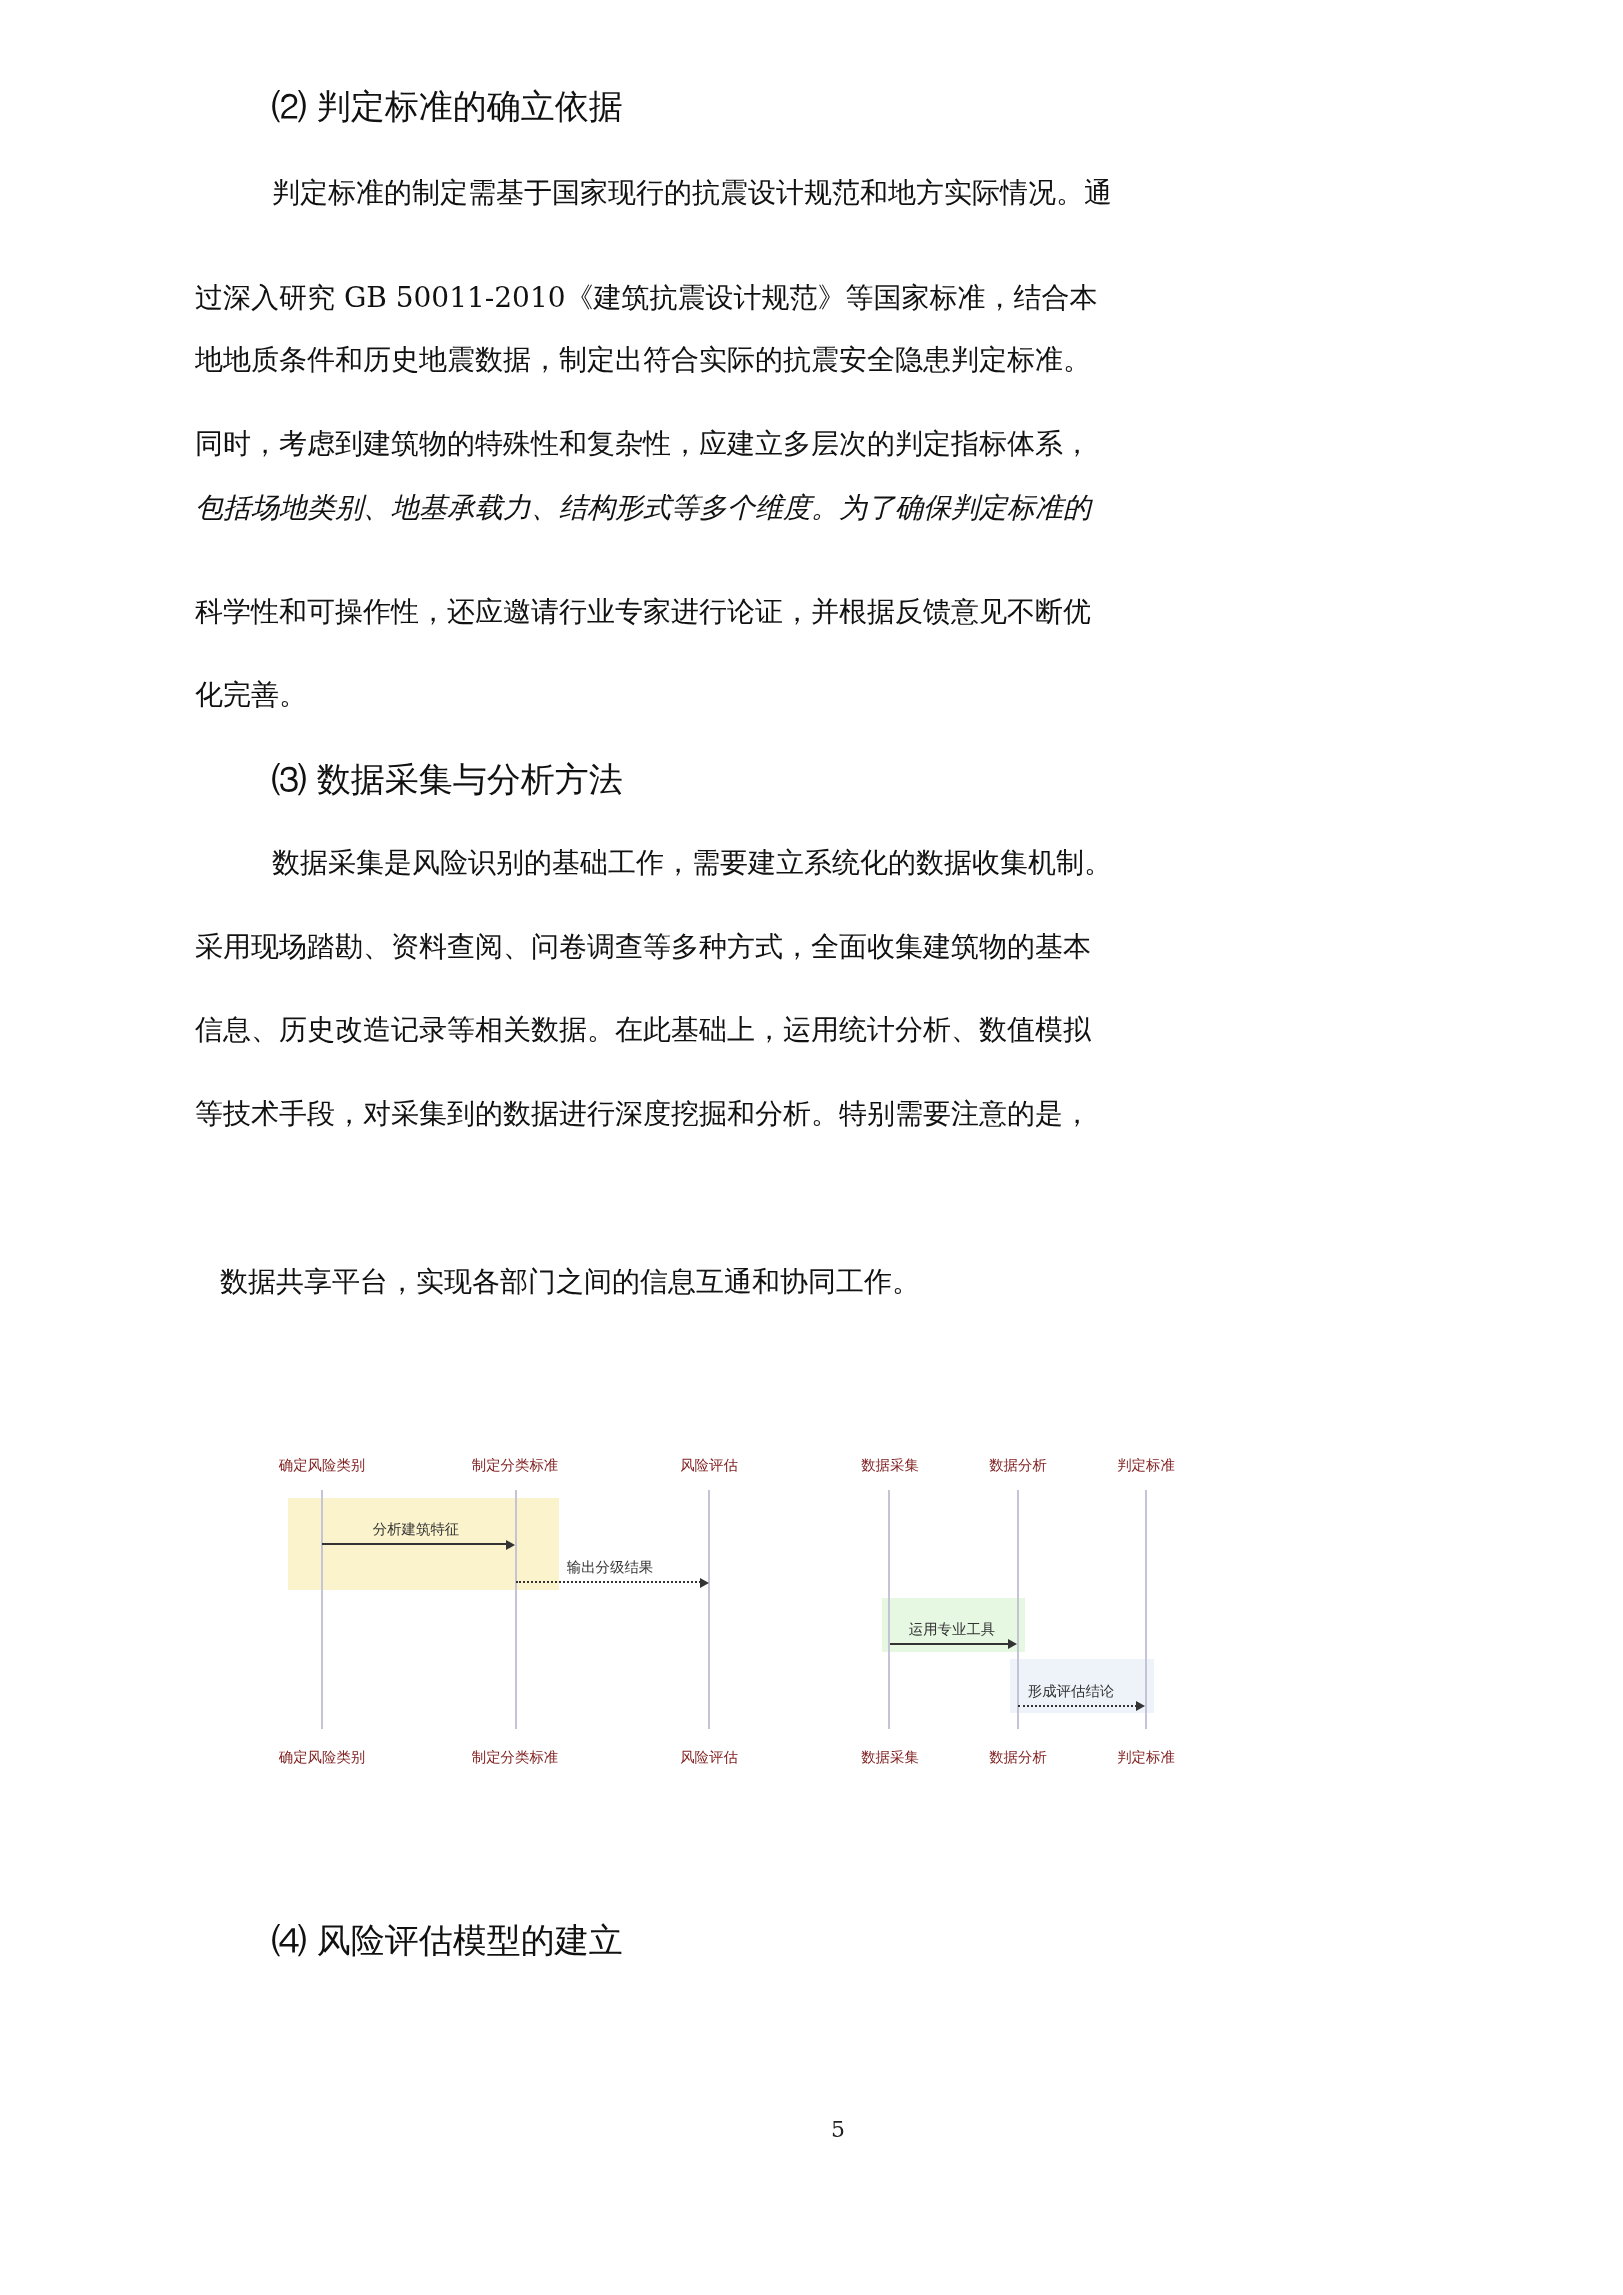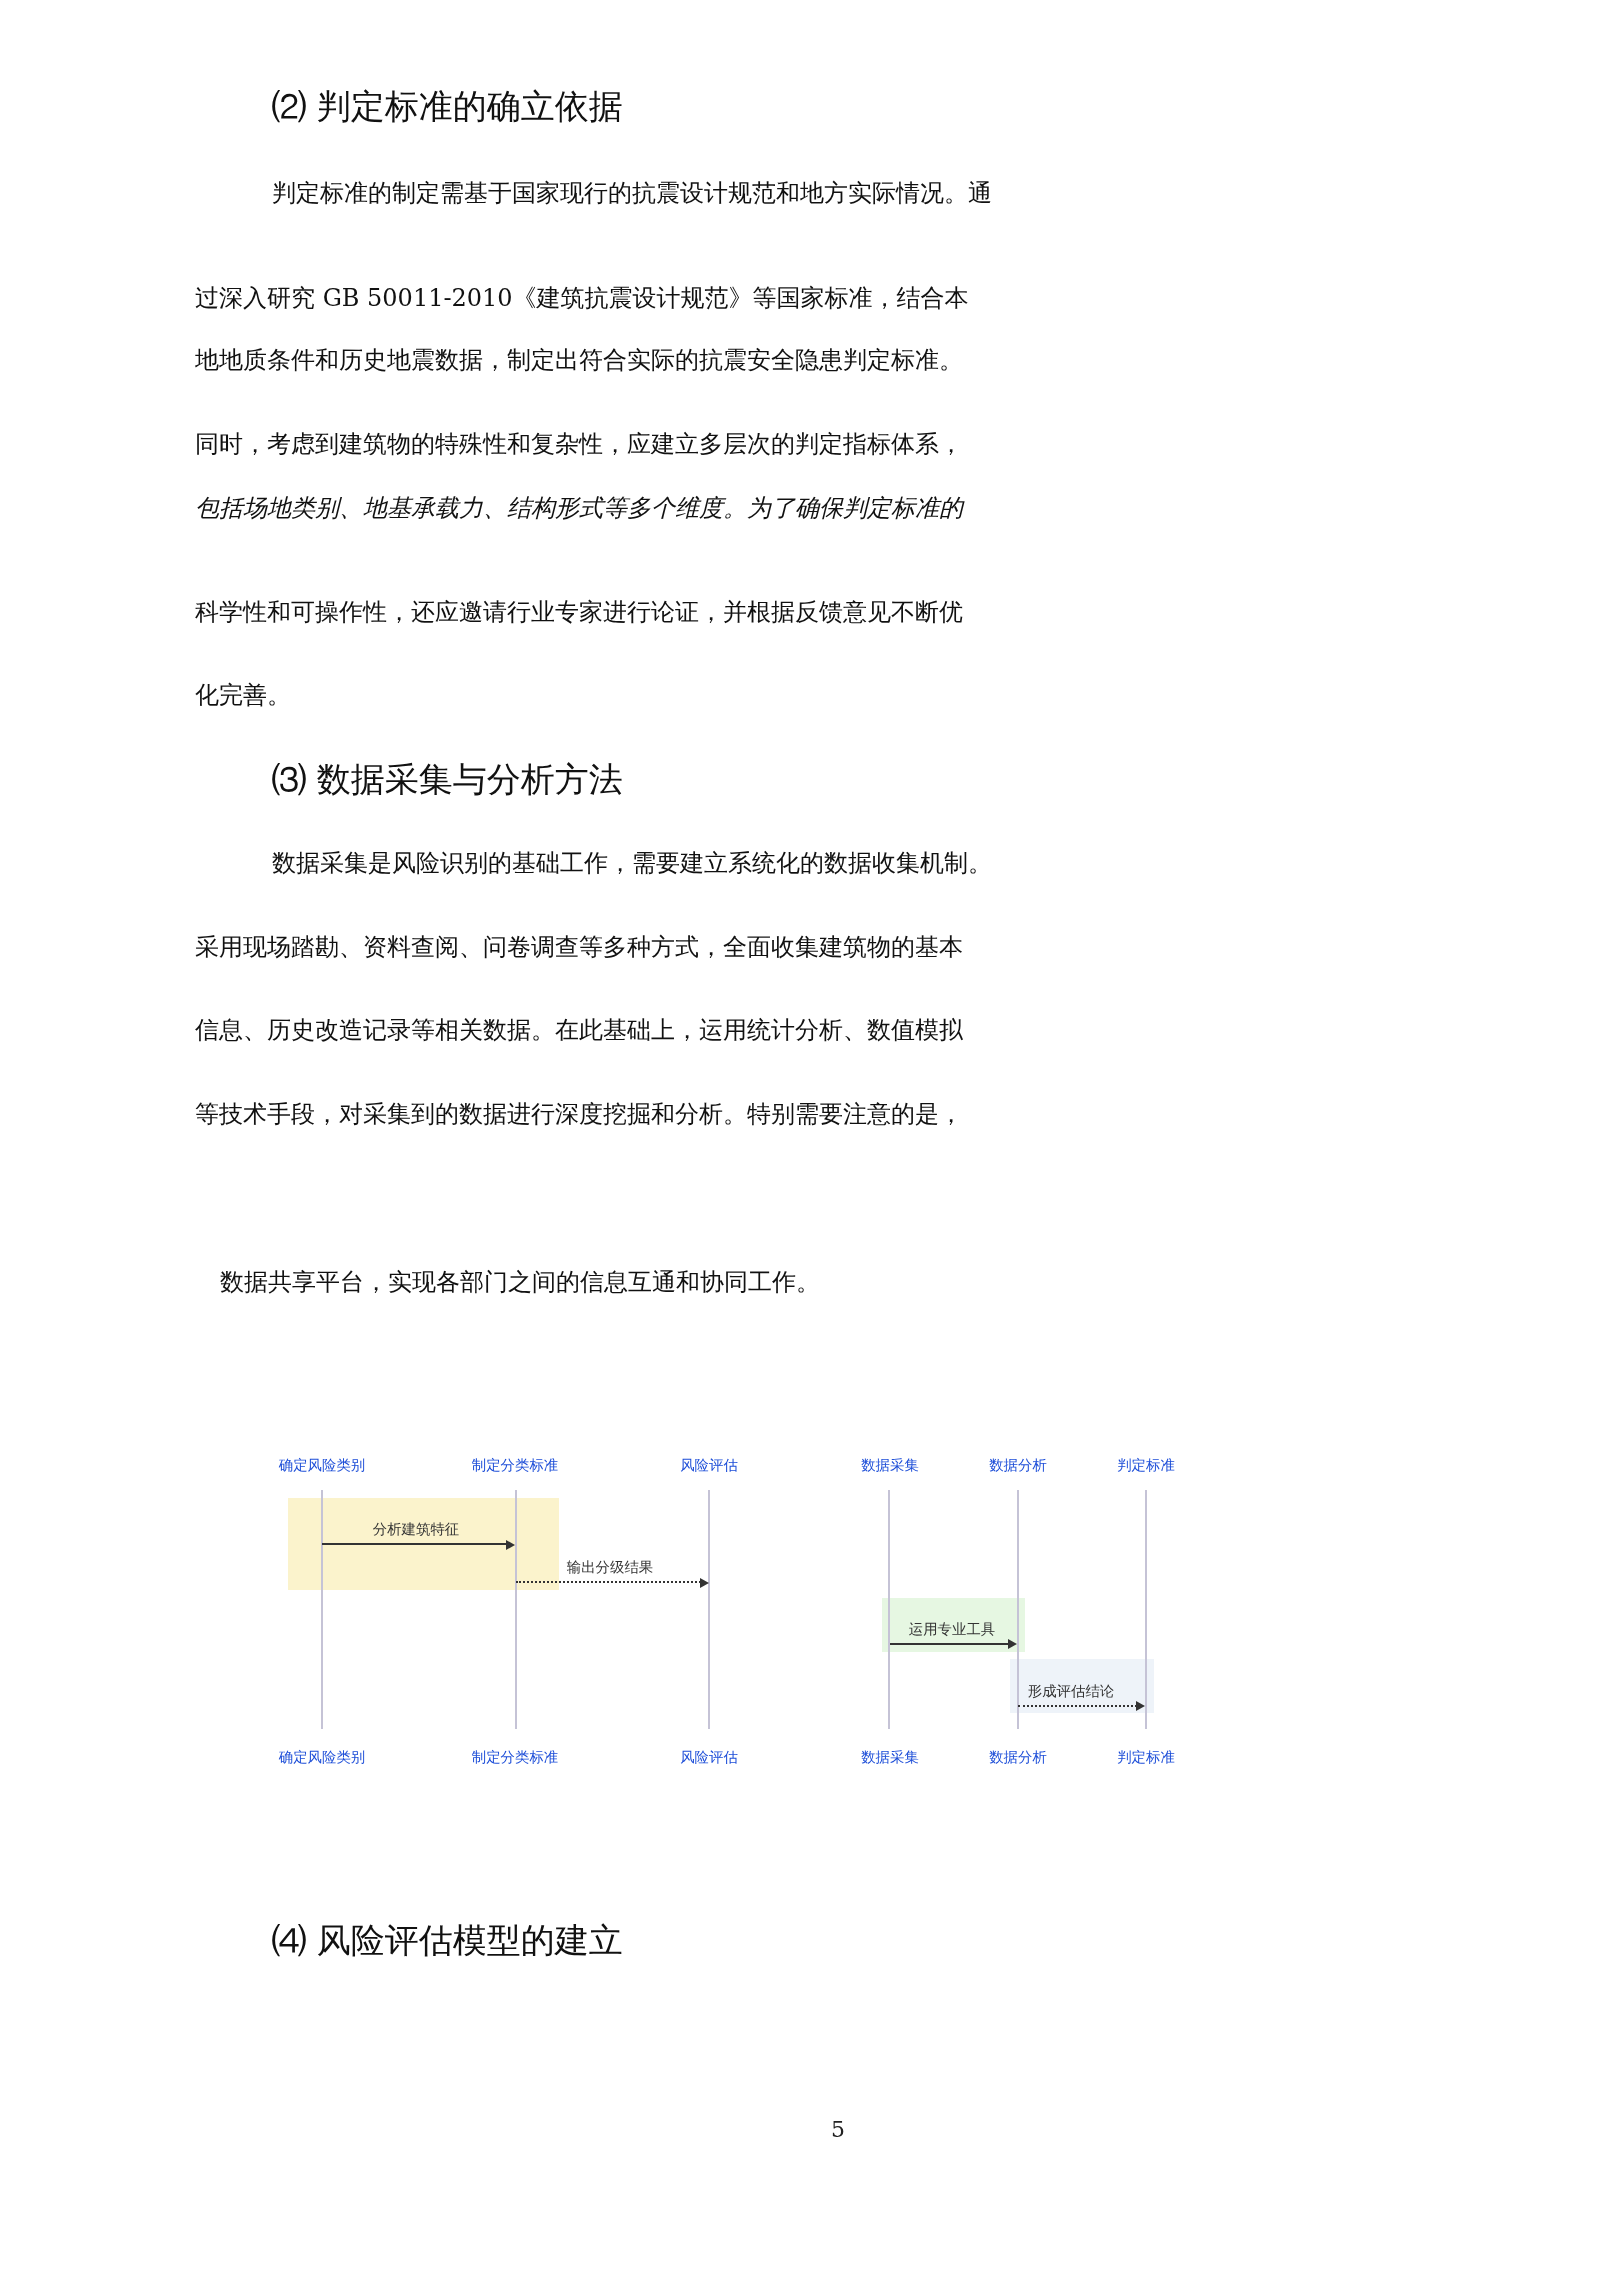--- a/index.html
+++ b/index.html
@@ -3,23 +3,23 @@
 <meta charset="utf-8">
 <style>
   html, body { margin: 0; padding: 0; background: #ffffff; }
   body {
     width: 1623px; height: 2295px; position: relative; overflow: hidden;
     font-family: "DejaVu Serif", "Liberation Serif", serif;
     color: #111111;
   }
   .page { position: absolute; left: 0; top: 0; width: 1623px; height: 2295px; }
   .heading { position: absolute; left: 272px; font-size: 34px; line-height: 52px; }
-  .para-line { position: absolute; left: 195px; font-size: 24px; line-height: 52px; white-space: nowrap; }
+  .para-line { position: absolute; left: 195px; font-size: 28px; line-height: 52px; white-space: nowrap; }
   .diagram { position: absolute; top: 1427px; width: 523px; height: 432px; font-family: "DejaVu Sans", "Liberation Sans", sans-serif; }
-  .actor { position: absolute; font-size: 14.4px; color: #1d4ed8; white-space: nowrap; transform: translateX(-50%); }
+  .actor { position: absolute; font-size: 14.4px; color: #7f1d1d; white-space: nowrap; transform: translateX(-50%); }
   .lifeline { position: absolute; width: 2px; background: #c5c3d6; }
   .rect { position: absolute; }
   .msg-label { position: absolute; font-size: 14.4px; color: #333; white-space: nowrap; transform: translateX(-50%); }
   .arrow { position: absolute; height: 0; }
   .arrow.solid { border-top: 2px solid #333; }
   .arrow.dashed { border-top: 2px dotted #333; }
   .arrowhead { position: absolute; width: 0; height: 0; border-top: 5.2px solid transparent; border-bottom: 5.2px solid transparent; border-left: 9.2px solid #333; }
   .page-number { position: absolute; left: 831px; top: 2117px; font-size: 22px; font-family: "DejaVu Serif", "Liberation Serif", serif; color: #222; }
 </style>
 </head>

